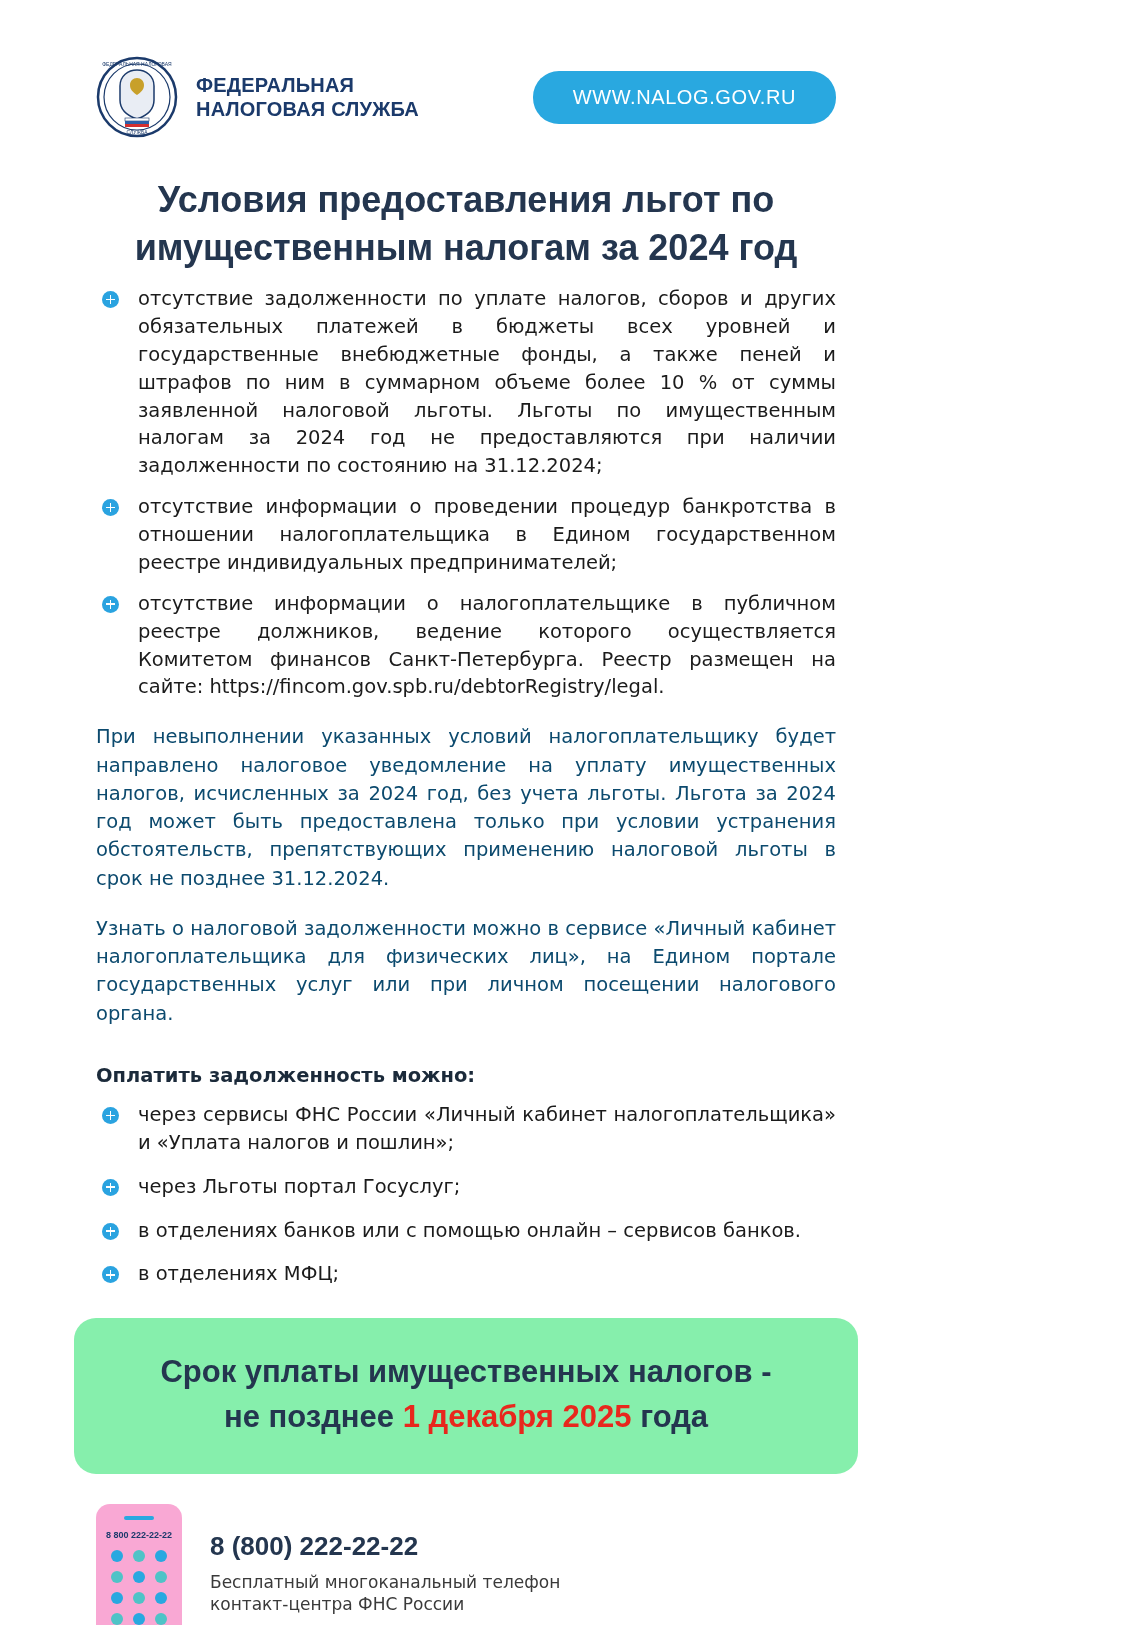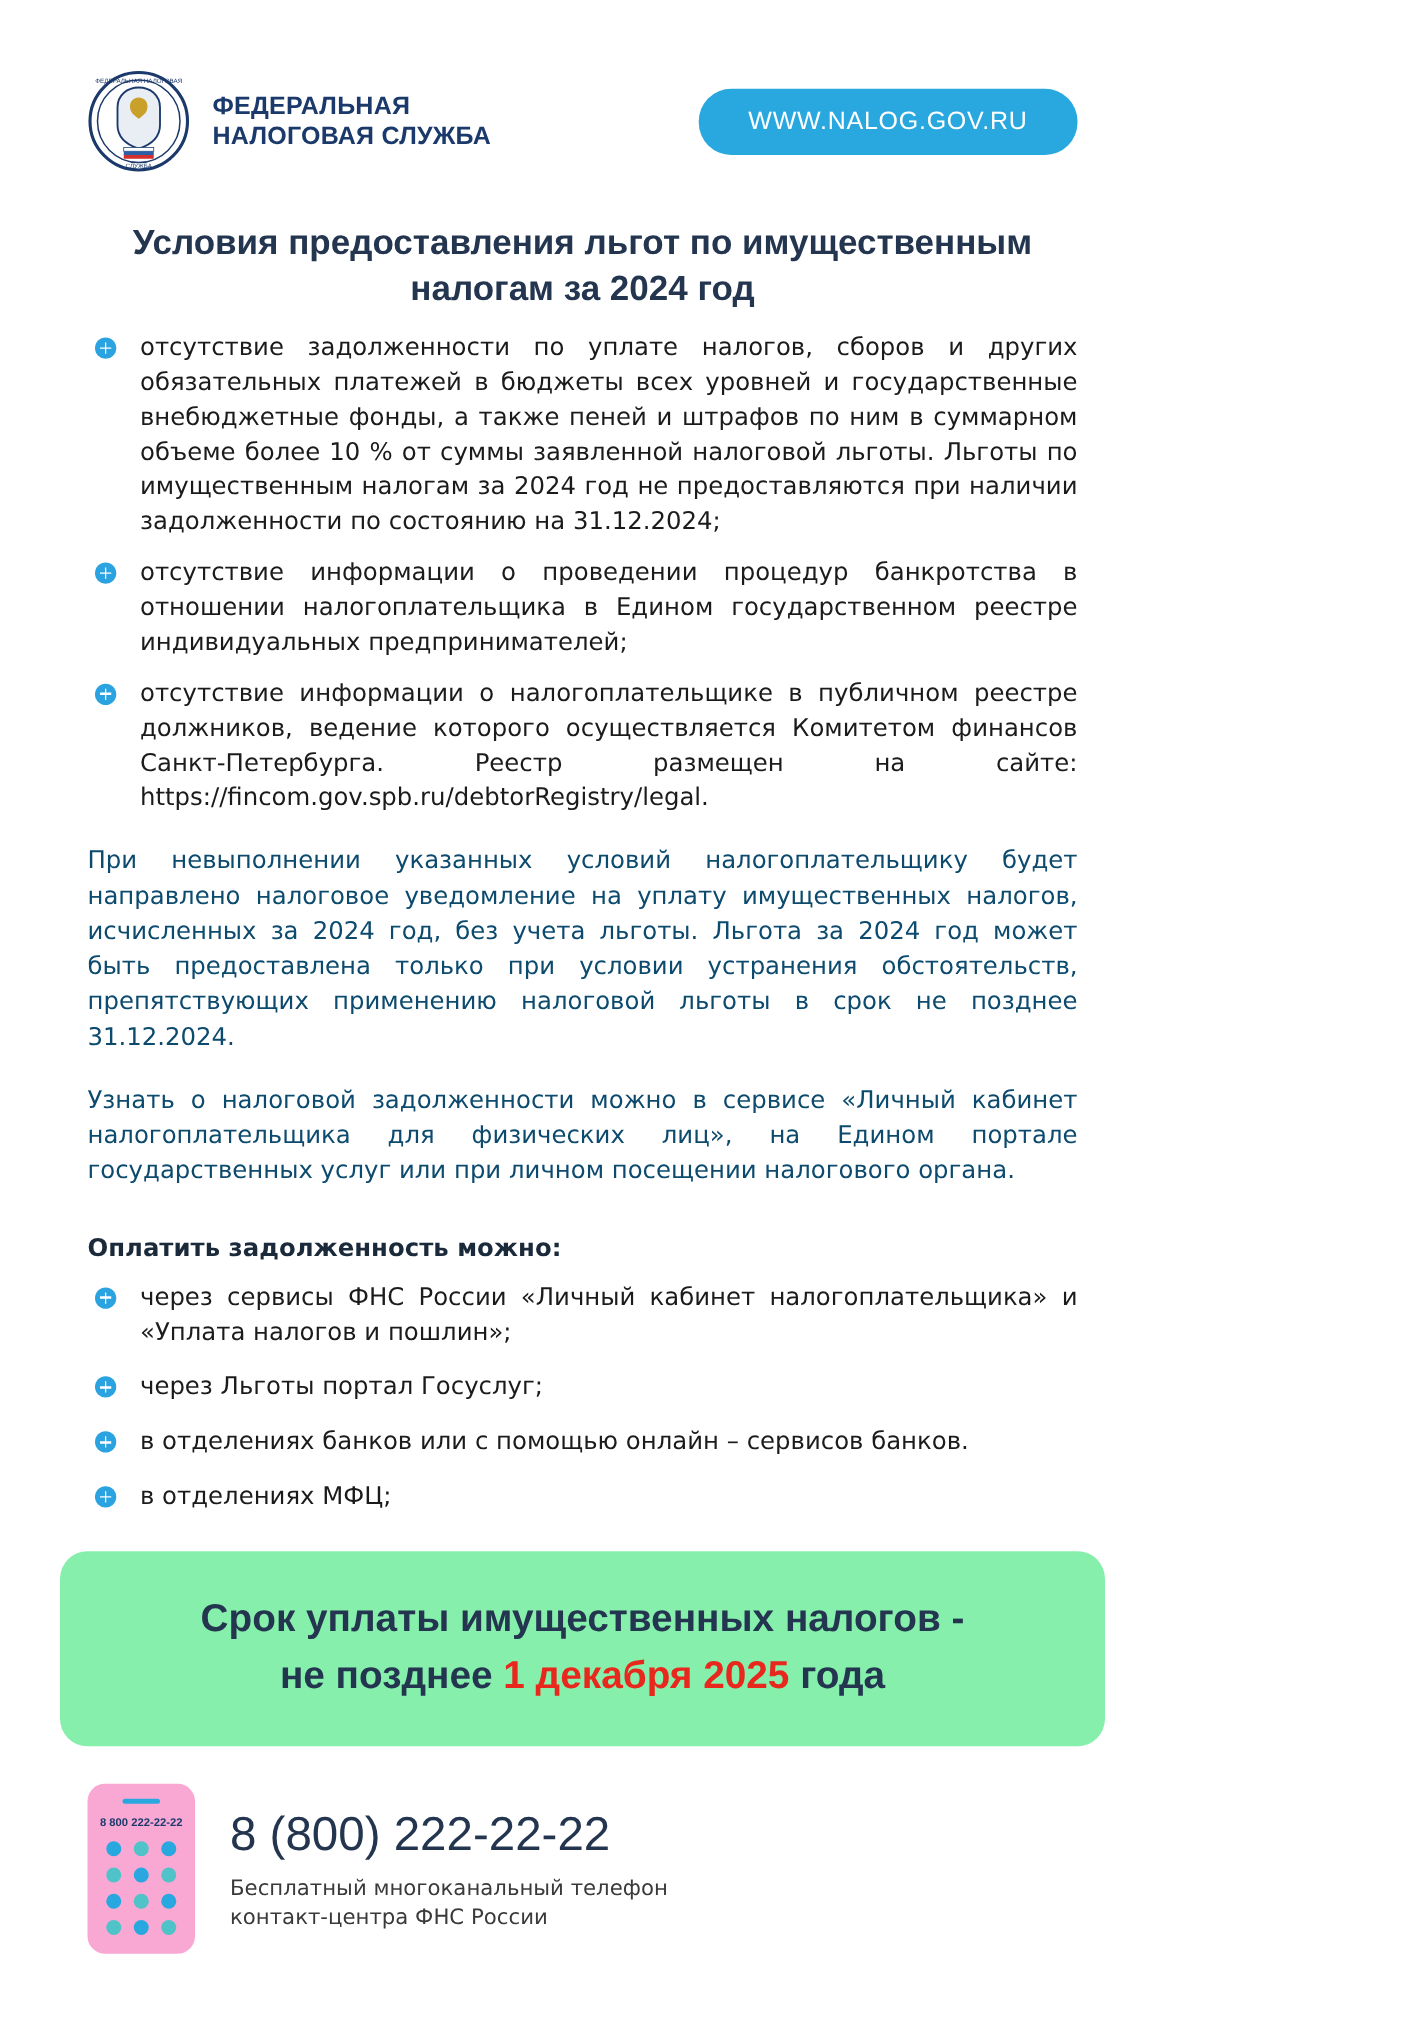--- a/index.html
+++ b/index.html
@@ -13,21 +13,21 @@
     font-family: "DejaVu Sans", sans-serif;
     color: #1b1b1b;
     position: relative;
     overflow: hidden;
   }
   .page {
     position: relative;
     width: 932px;
     height: 1625px;
     box-sizing: border-box;
-    padding: 0 70px;
+    padding: 0 96px;
   }
 
   
   .header {
     display: flex;
     align-items: center;
     justify-content: space-between;
     padding-top: 56px;
   }
   .brand {
@@ -62,21 +62,21 @@
     font-weight: 500;
     white-space: nowrap;
   }
 
   
   .doc-title {
     margin: 38px 30px 0 30px;
     text-align: center;
     font-family: "Liberation Sans", sans-serif;
     font-weight: bold;
-    font-size: 28px;
+    font-size: 36px;
     line-height: 1.32;
     color: #24364f;
   }
 
   
   .lead {
     margin-top: 32px;
     font-family: "DejaVu Sans", sans-serif;
     font-weight: bold;
     font-size: 19.5px;
@@ -211,22 +211,22 @@
     display: block;
     width: 12px;
     height: 12px;
     border-radius: 50%;
     background: #29a8e0;
   }
   .keypad i.alt { background: #4fc3c7; }
   .footer-text { padding-top: 4px; }
   .phone-number {
     font-family: "Liberation Sans", sans-serif;
-    font-weight: normal;
-    font-size: 38px;
+    font-weight: bold;
+    font-size: 26px;
     line-height: 1.1;
     color: #24364f;
   }
   .phone-caption {
     margin-top: 10px;
     font-family: "DejaVu Sans", sans-serif;
     font-size: 17px;
     line-height: 1.35;
     color: #3a3a3a;
     white-space: pre-line;

